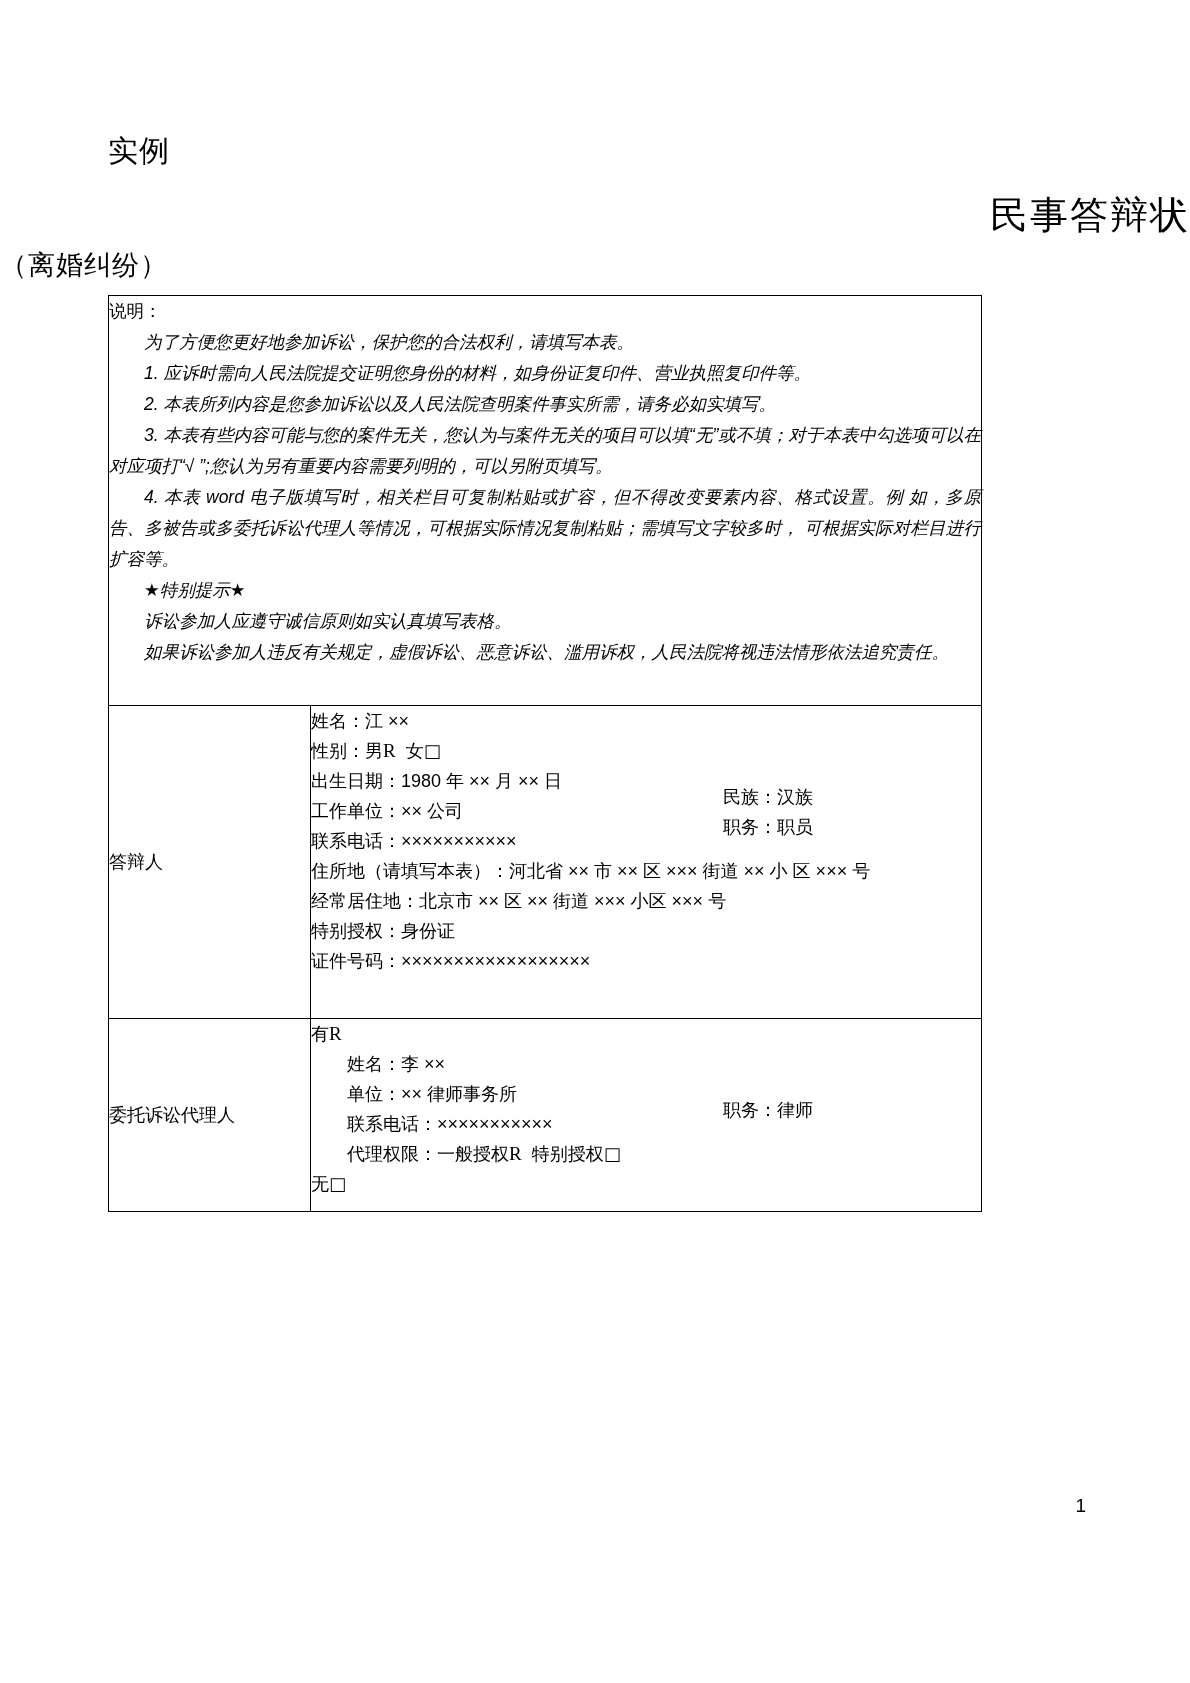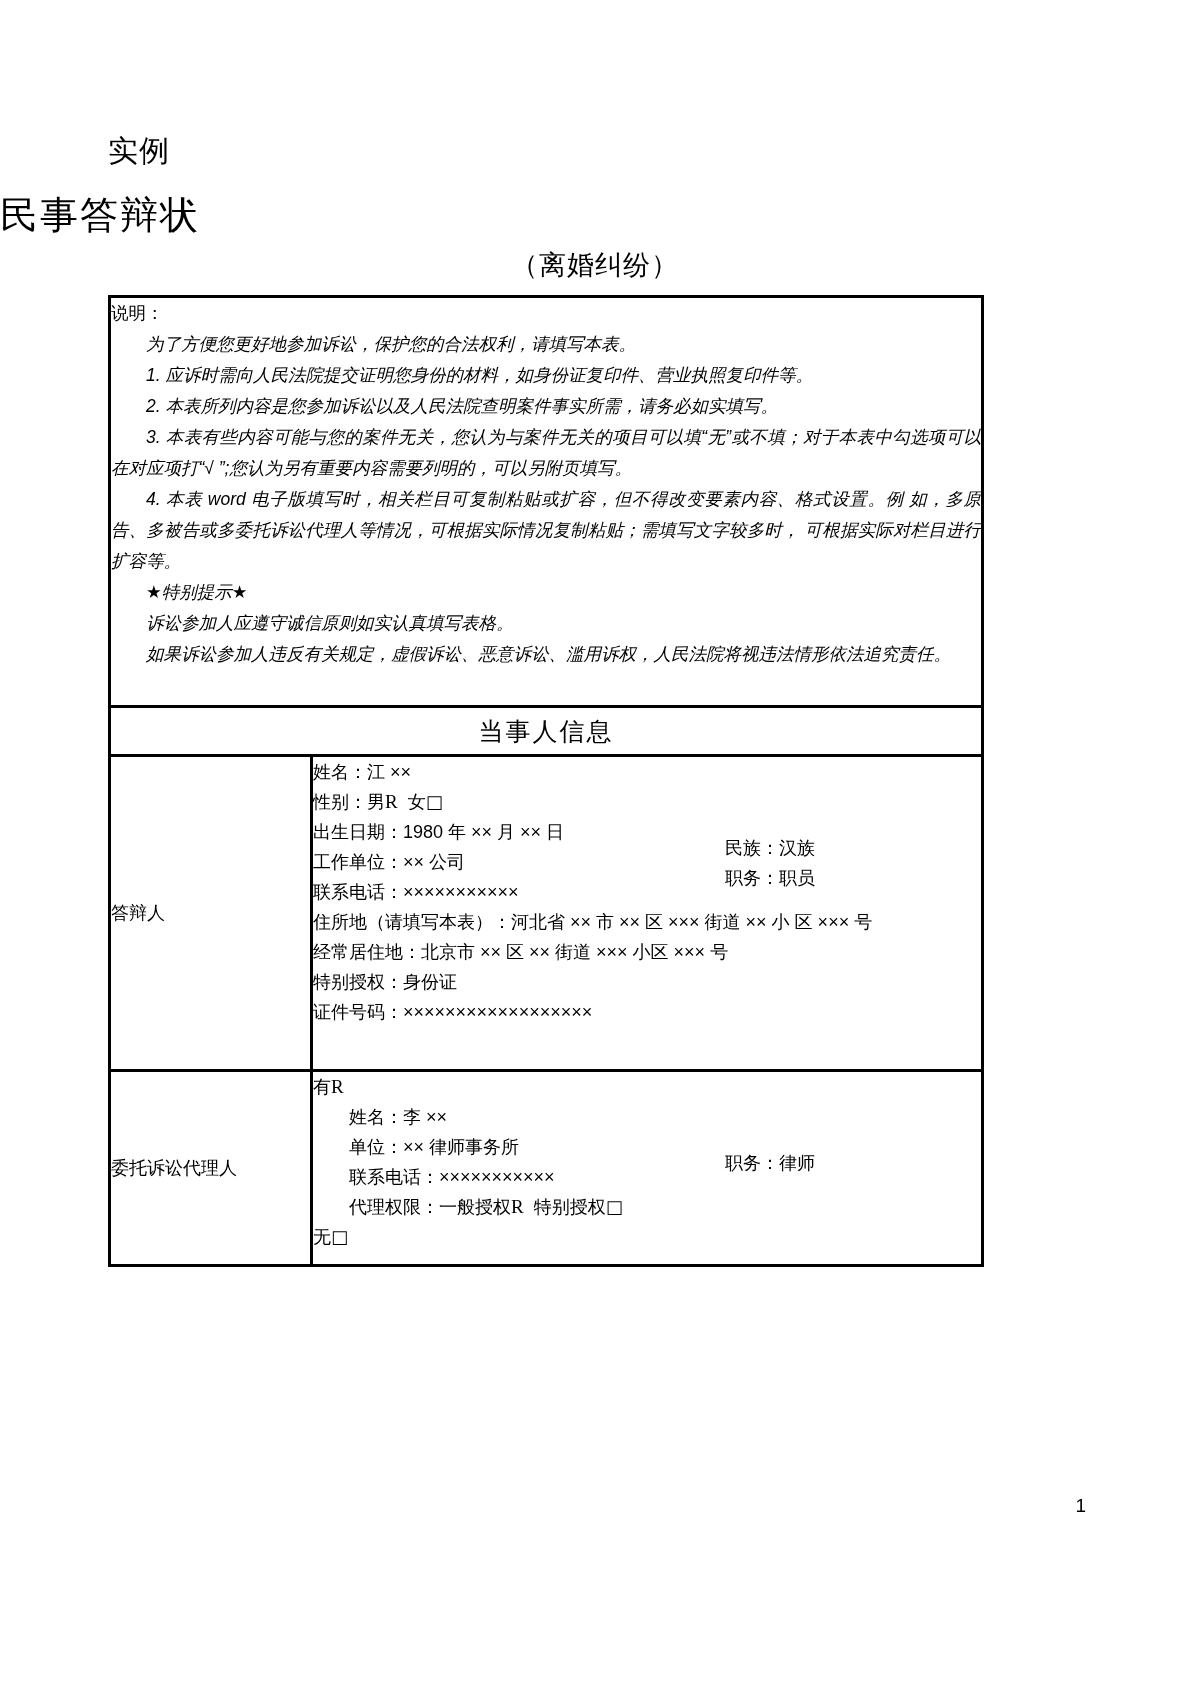--- a/index.html
+++ b/index.html
@@ -32,47 +32,47 @@
     line-height: 40px;
     letter-spacing: 1px;
   }
 
   
   .doc-title {
     position: absolute;
     left: 0;
     right: 0;
     top: 190px;
-    text-align: left;
+    text-align: right;
     font-size: 38px;
     line-height: 50px;
     letter-spacing: 2px;
   }
   .doc-subtitle {
     position: absolute;
     left: 0;
     right: 0;
     top: 247px;
-    text-align: center;
+    text-align: left;
     font-size: 27px;
     line-height: 36px;
     letter-spacing: 1px;
   }
 
   
   .form-table {
     position: absolute;
     left: 108px;
     top: 295px;
     width: 873px;
     border-collapse: collapse;
     table-layout: fixed;
   }
   .form-table td {
-    border: 3px solid #000000;
+    border: 1px solid #000000;
     vertical-align: top;
     padding: 0;
   }
 
   
   .instructions {
     padding: 8px 12px 14px 12px;
     font-size: 17.5px;
     line-height: 31px;
     height: 410px;
@@ -183,23 +183,20 @@
         <p class="ind1">2. 本表所列内容是您参加诉讼以及人民法院查明案件事实所需，请务必如实填写。</p>
         <p class="ind1">3. 本表有些内容可能与您的案件无关，您认为与案件无关的项目可以填“无”或不填；对于本表中勾选项可以在对应项打“√ ”;您认为另有重要内容需要列明的，可以另附页填写。</p>
         <p class="ind1">4. 本表 word 电子版填写时，相关栏目可复制粘贴或扩容，但不得改变要素内容、格式设置。例 如，多原告、多被告或多委托诉讼代理人等情况，可根据实际情况复制粘贴；需填写文字较多时， 可根据实际对栏目进行扩容等。</p>
         <p class="ind1">★特别提示★</p>
         <p class="ind1">诉讼参加人应遵守诚信原则如实认真填写表格。</p>
         <p class="ind1">如果诉讼参加人违反有关规定，虚假诉讼、恶意诉讼、滥用诉权，人民法院将视违法情形依法追究责任。</p>
       </td>
     </tr>
 
 
-    <tr>
-      <td colspan="4" class="cell-party-header">当事人信息</td>
-    </tr>
 
     <tr>
       <td class="label-cell">答辩人</td>
       <td colspan="3" class="detail-cell">
 
         <div class="line"><span>姓名：</span><span>江 ××</span></div>
 
         <div class="line"><span>性别：</span><span>男</span><span class="chk-on">R</span>&nbsp;&nbsp;<span>女</span><span class="chk">□</span></div>
 
         <div class="line"><span>出生日期：</span><span>1980 年 ×× 月 ×× 日</span><span class="right-col"><span>民族：</span><span>汉族</span></span></div>

